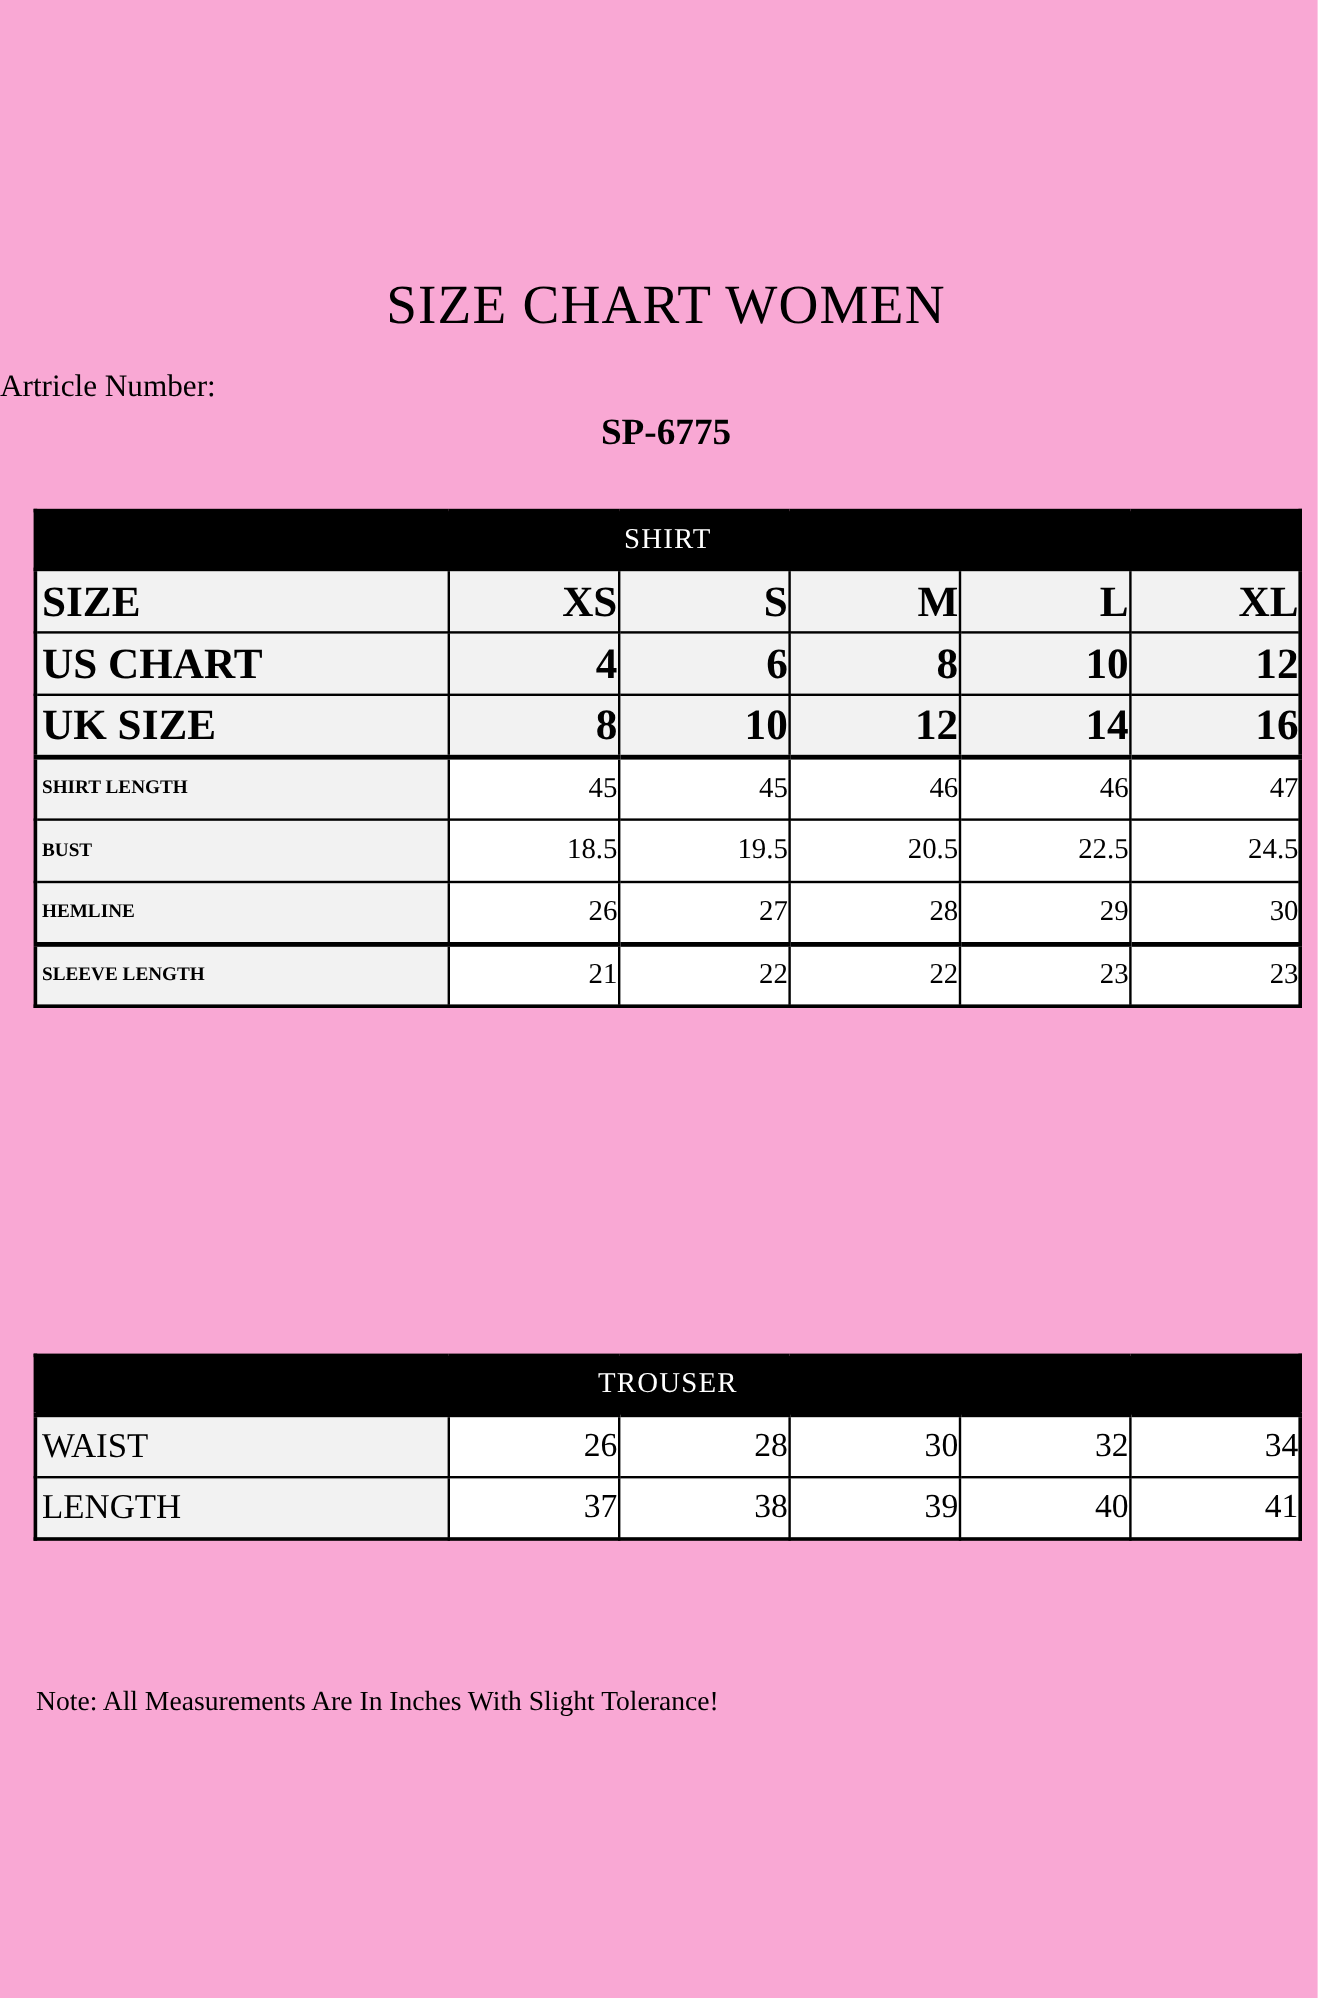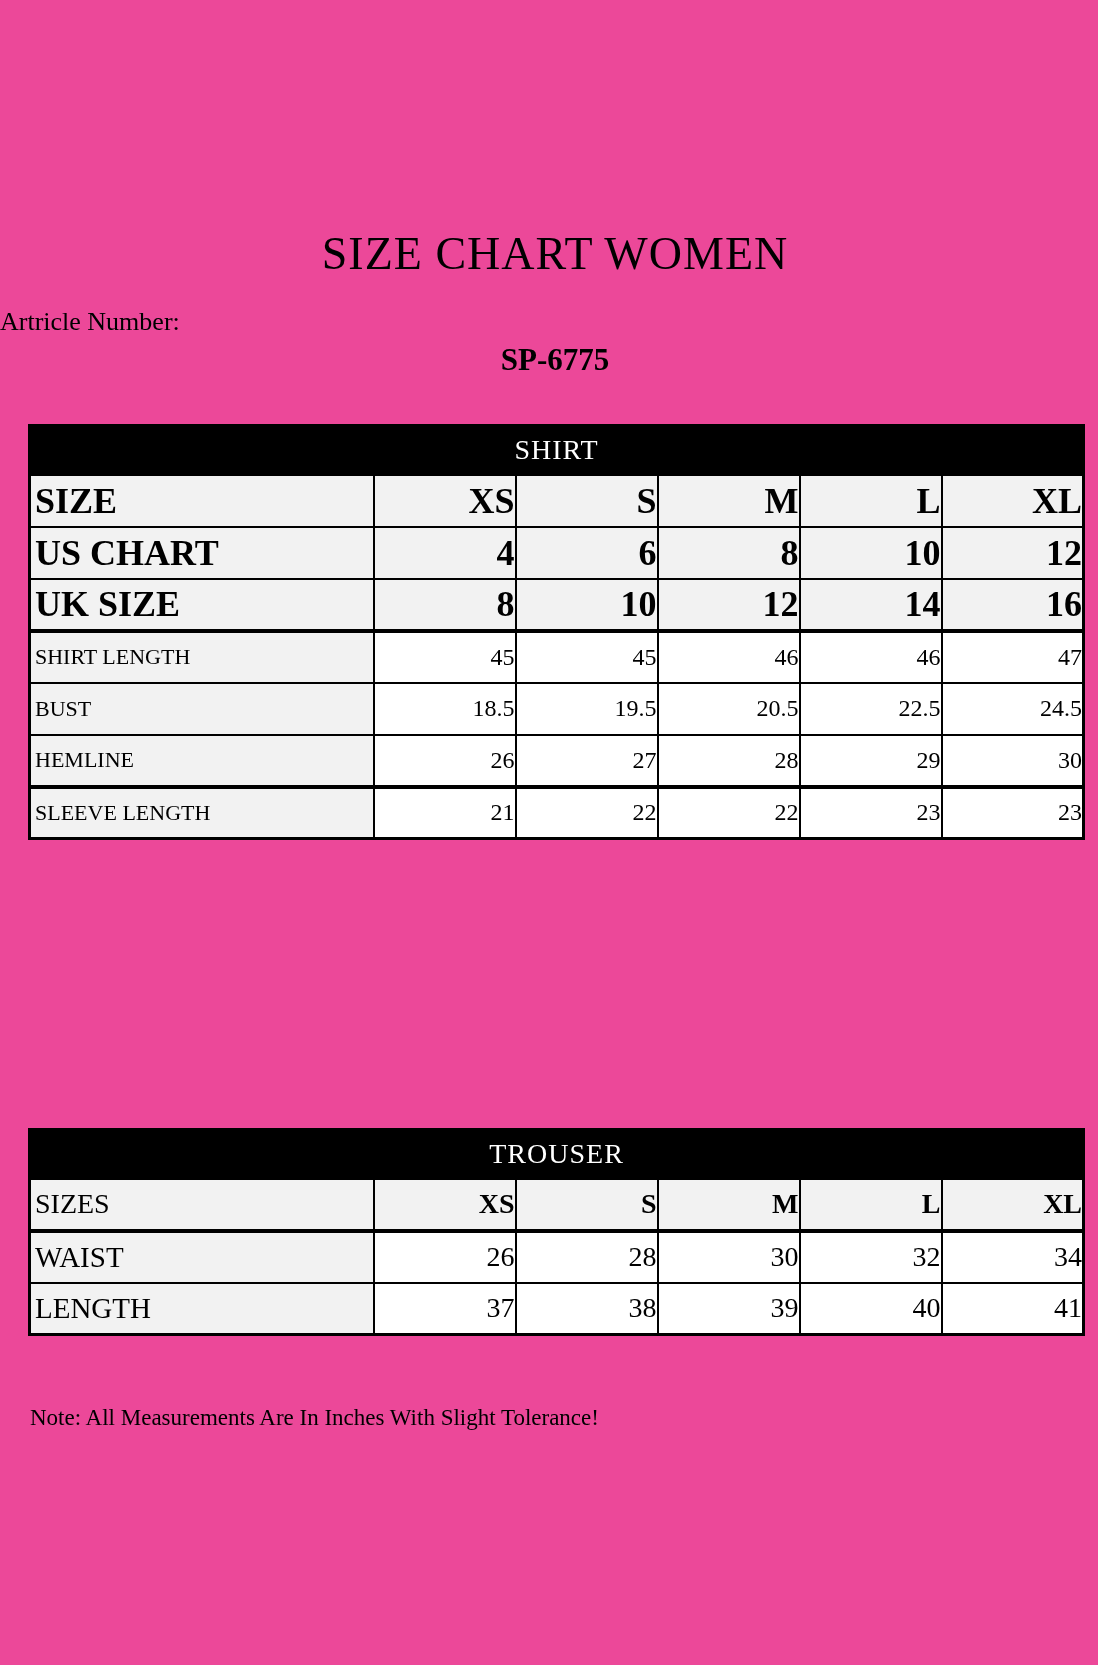--- a/index.html
+++ b/index.html
@@ -1,21 +1,21 @@
 <!DOCTYPE html>
 <html><head>
 <meta charset="utf-8">
 <style>
   * { margin: 0; padding: 0; box-sizing: border-box; }
   html, body { background: #ffffff; }
   .page {
     position: relative;
     width: 1098px;
     height: 1665px;
-    background: #ec4899;
+    background: #f9a8d4;
     font-family: "Liberation Serif", serif;
     color: #000000;
     overflow: hidden;
   }
   .doc-title {
     position: absolute;
     top: 231px;
     left: 0;
     width: 1110px;
     text-align: center;
@@ -52,41 +52,41 @@
     border: 3px solid #000000;
   }
   table.size-table.shirt { top: 424px; }
   table.size-table.trouser { top: 1128px; }
   col.c-label { width: 344px; }
   col.c-val { width: 142px; }
   .table-header-cell {
     background: #000000;
     color: #ffffff;
     text-align: center;
-    font-size: 28px;
+    font-size: 24px;
     font-weight: normal;
     height: 49px;
     letter-spacing: 1px;
     border: 3px solid #000000;
   }
   td {
     border: 2px solid #000000;
     height: 52px;
     vertical-align: middle;
   }
   td.label-cell {
     background: #f2f2f2;
     text-align: left;
     padding-left: 4px;
   }
   td.value-cell { text-align: right; }
   
   tr.size-row td { background: #f2f2f2; font-weight: bold; font-size: 36px; }
   
-  tr.meas-row td.label-cell { font-size: 22px; font-weight: normal; }
+  tr.meas-row td.label-cell { font-size: 16px; font-weight: bold; }
   tr.meas-row td.value-cell { background: #ffffff; font-size: 24px; font-weight: normal; }
   
   tr.sizes-row td { background: #f2f2f2; }
   tr.sizes-row td.label-cell { font-size: 28px; font-weight: normal; }
   tr.sizes-row td.value-cell { font-size: 28px; font-weight: bold; }
   tr.trouser-meas td.label-cell { font-size: 29px; font-weight: normal; }
   tr.trouser-meas td.value-cell { background: #ffffff; font-size: 28px; font-weight: normal; }
   
   tr.sep td { border-top-width: 4px; }
   .note {
@@ -185,28 +185,20 @@
         <col class="c-val">
         <col class="c-val">
         <col class="c-val">
         <col class="c-val">
         <col class="c-val">
     </colgroup>
     <tbody>
       <tr>
         <td class="table-header-cell" colspan="6">TROUSER</td>
       </tr>
-      <tr class="sizes-row">
-        <td class="label-cell">SIZES</td>
-        <td class="value-cell">XS</td>
-        <td class="value-cell">S</td>
-        <td class="value-cell">M</td>
-        <td class="value-cell">L</td>
-        <td class="value-cell">XL</td>
-      </tr>
       <tr class="trouser-meas sep">
         <td class="label-cell">WAIST</td>
         <td class="value-cell">26</td>
         <td class="value-cell">28</td>
         <td class="value-cell">30</td>
         <td class="value-cell">32</td>
         <td class="value-cell">34</td>
       </tr>
       <tr class="trouser-meas">
         <td class="label-cell">LENGTH</td>

